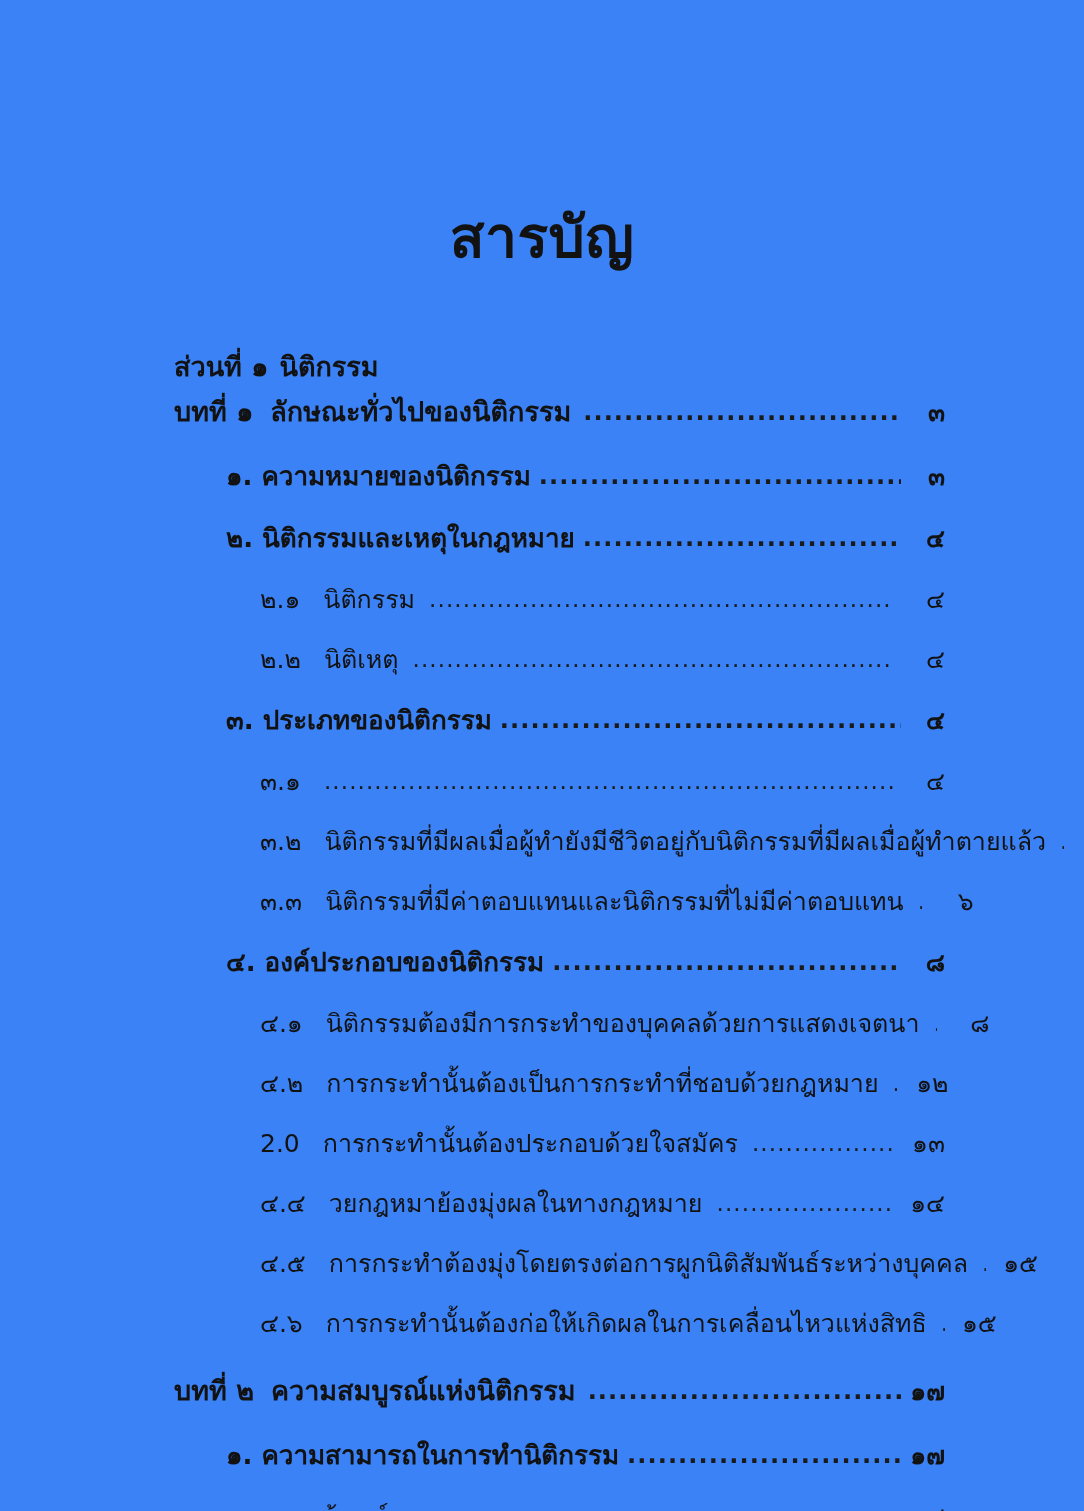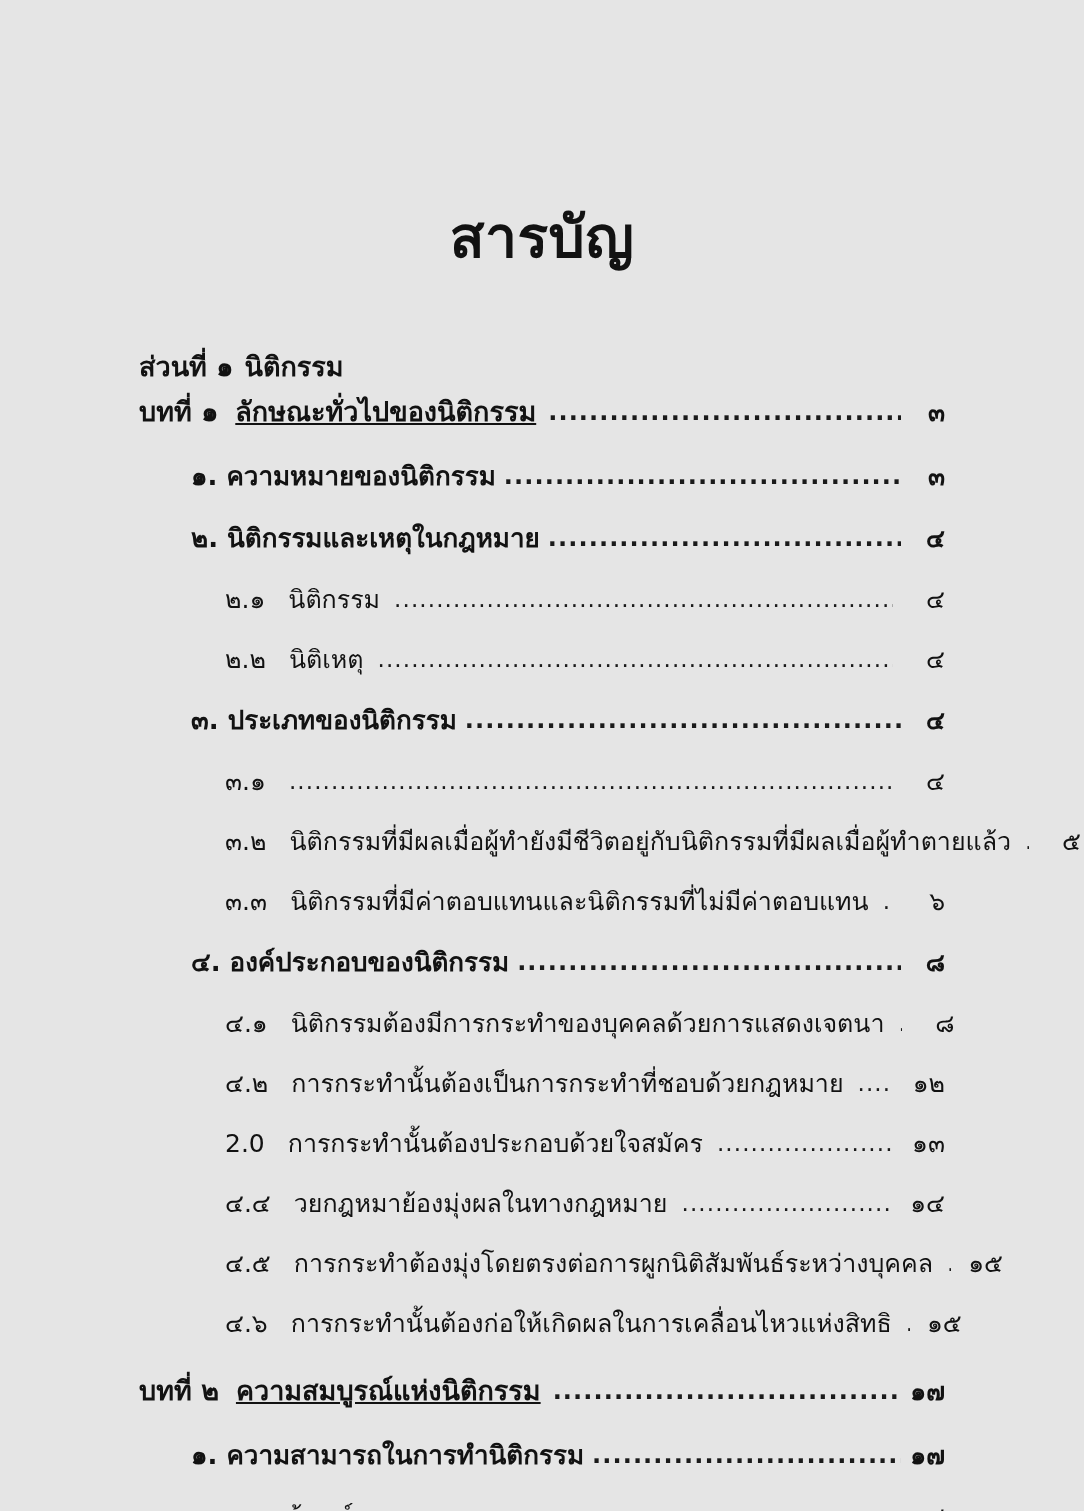--- a/index.html
+++ b/index.html
@@ -4,21 +4,21 @@
 <style>
   html, body {
     margin: 0;
     padding: 0;
     background: #ffffff;
   }
   .page {
     position: relative;
     width: 1084px;
     height: 1511px;
-    background: #e5e5e5;
+    background: #3b82f6;
     font-family: "DejaVu Sans", "Liberation Sans", sans-serif;
     color: #121212;
     overflow: hidden;
     box-sizing: border-box;
   }
 
   
   .doc-title {
     position: absolute;
     top: 164px;
@@ -66,40 +66,41 @@
   }
 
   .label {
     flex: 0 0 auto;
     white-space: nowrap;
   }
 
   .num {
     flex: 0 0 auto;
     white-space: nowrap;
+    margin-left: 35px;
   }
 
   
   .lvl-part {
     font-size: 27px;
     font-weight: 700;
     margin: 0 0 2px 0;
     padding-left: 0;
   }
   .lvl-part .num { margin-right: 11px; }
 
   
   .lvl-chapter {
     font-size: 27px;
     font-weight: 700;
     padding-left: 0;
     margin-bottom: 22px;
   }
   .lvl-chapter .num { margin-right: 17px; }
-  .lvl-chapter .label { margin-right: 12px; text-decoration: underline; }
+  .lvl-chapter .label { margin-right: 12px; }
   .lvl-chapter .pageno { min-width: 44px; }
   .lvl-chapter .leader { font-size: 24px; }
 
   
   .lvl-section {
     font-size: 26px;
     font-weight: 700;
     padding-left: 52px;
     margin-bottom: 21px;
   }

